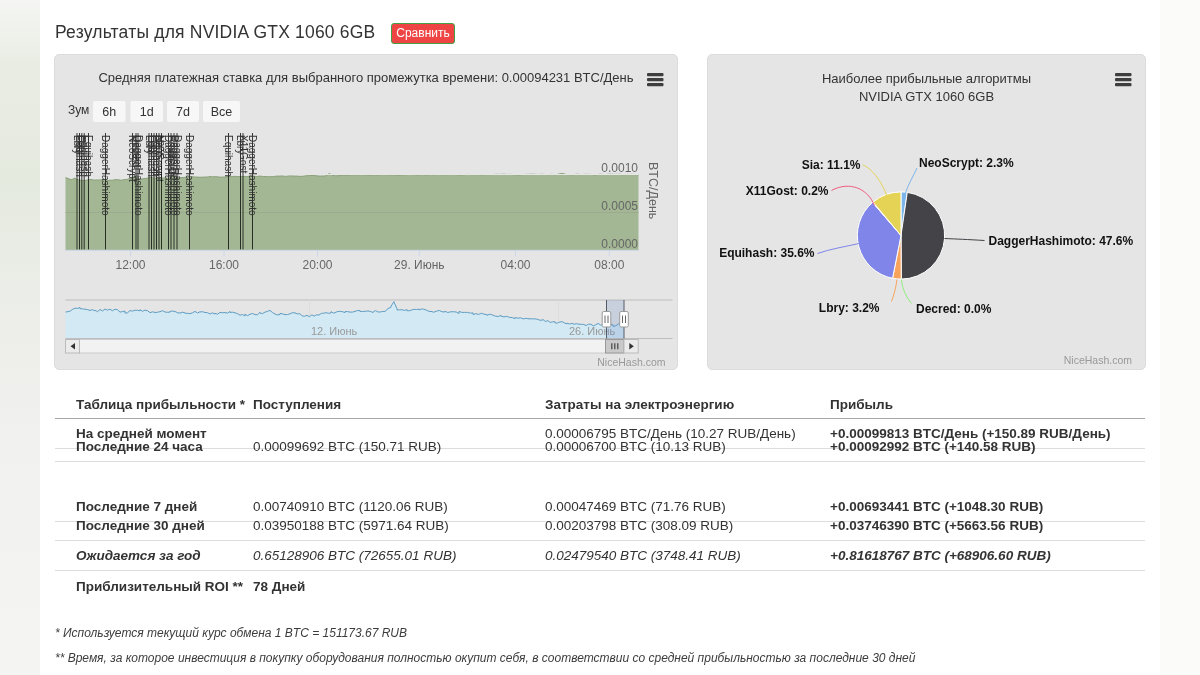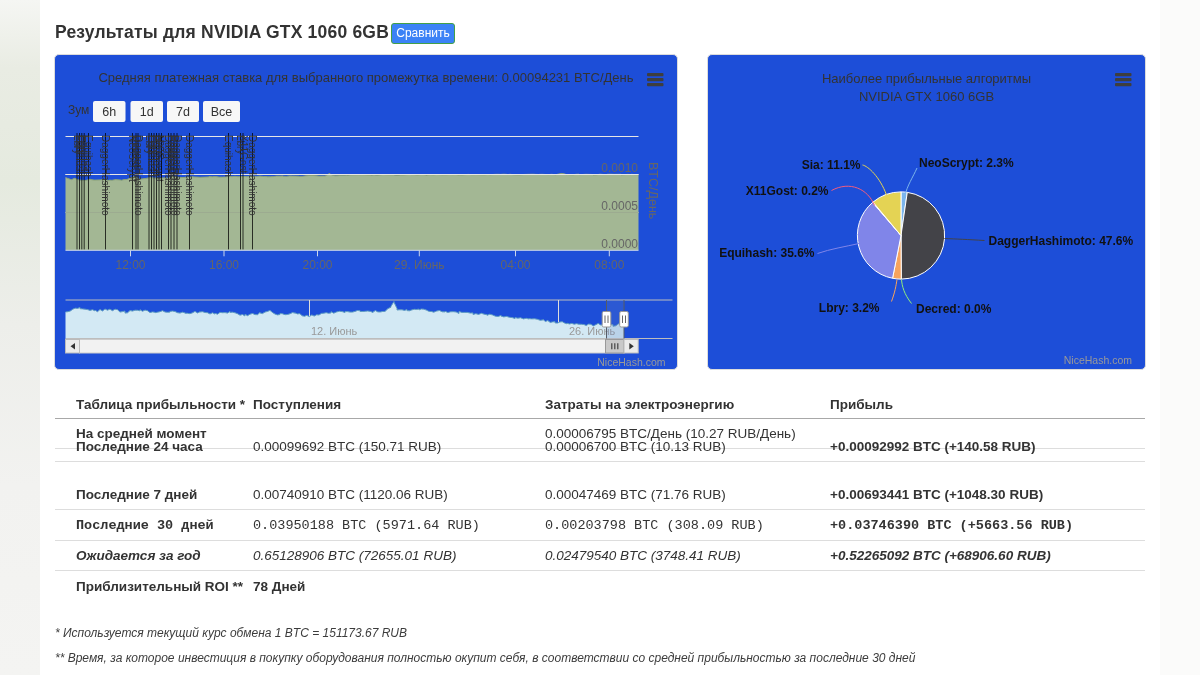--- a/index.html
+++ b/index.html
@@ -1,20 +1,20 @@
 <!DOCTYPE html>
 <html><head><meta charset="utf-8">
 <style>
 html,body{margin:0;padding:0;}
 body{width:1200px;height:675px;position:relative;background:#ffffff;font-family:'Liberation Sans',sans-serif;overflow:hidden;}
 .lstrip{position:absolute;left:0;top:0;width:40px;height:675px;background:linear-gradient(180deg,#f5f6f3 0%,#e9ece3 10%,#e5eadf 27%,#edeeea 48%,#f2f2f0 72%,#f4f4f2 100%);}
 .rstrip{position:absolute;left:1160px;top:0;width:40px;height:675px;background:#fbfbfa;}
-h1{position:absolute;left:55px;top:22px;margin:0;font-size:17.5px;font-weight:bold;color:#333;letter-spacing:0.2px;}
-.cmp{position:absolute;left:391px;top:23px;width:62px;height:19px;background:#3b82f6;border:1px solid #43a047;border-radius:3px;color:#fff;font-size:12px;text-align:center;line-height:19px;}
-.panel{position:absolute;background:#1d4ed8;border:1px solid #dcdcdc;border-radius:5px;text-align:center;}
+h1{position:absolute;left:55px;top:22px;margin:0;font-size:17.5px;font-weight:normal;color:#333;letter-spacing:0.2px;}
+.cmp{position:absolute;left:391px;top:23px;width:62px;height:19px;background:#ef4444;border:1px solid #43a047;border-radius:3px;color:#fff;font-size:12px;text-align:center;line-height:19px;}
+.panel{position:absolute;background:#e5e5e5;border:1px solid #dcdcdc;border-radius:5px;text-align:center;}
 #p1{left:54px;top:54px;width:622px;height:314px;}
 #p2{left:707px;top:54px;width:437px;height:314px;}
 .trow{position:absolute;left:55px;width:1090px;}
 .trow div{position:absolute;top:50%;transform:translateY(-50%);font-size:13.5px;color:#333;white-space:nowrap;}
 .c1{left:3px;margin-left:18px;} .c2{left:198px;} .c3{left:490px;text-align:center;} .c4{left:775px;}
 .hb{font-weight:bold;}
 .gr{font-weight:bold;color:#2c742c;}
 .fn{position:absolute;left:55px;font-size:12px;font-style:italic;color:#3c3c3c;}
 </style></head>
 <body>
@@ -166,42 +166,43 @@
   </div>
 <div class="trow" style="top:390px;height:28px;border-bottom:1px solid #a8a8a8;">
 <div class="c1 hb">Таблица прибыльности *</div>
     <div class="c2 hb">Поступления</div>
     <div class="c3 hb">Затраты на электроэнергию</div>
     <div class="c4 hb">Прибыль</div>
   </div>
 <div class="trow" style="top:418px;height:30px;border-bottom:1px solid #dddddd;">
 <div class="c1 hb">На средней момент</div>
     <div class="c3">0.00006795 BTC/День (10.27 RUB/День)</div>
+    <div class="c4 gr">+0.00099813 BTC/День (+150.89 RUB/День)</div>
   </div>
 <div class="trow" style="top:431px;height:30px;border-bottom:1px solid #dddddd;">
 <div class="c1 hb">Последние 24 часа</div>
     <div class="c2">0.00099692 BTC (150.71 RUB)</div>
     <div class="c3">0.00006700 BTC (10.13 RUB)</div>
     <div class="c4 gr">+0.00092992 BTC (+140.58 RUB)</div>
   </div>
-<div class="trow" style="top:479.0px;height:30px;border-bottom:1px solid #dddddd;">
+<div class="trow" style="top:491px;height:30px;border-bottom:1px solid #dddddd;">
 <div class="c1 hb">Последние 7 дней</div>
     <div class="c2">0.00740910 BTC (1120.06 RUB)</div>
     <div class="c3">0.00047469 BTC (71.76 RUB)</div>
     <div class="c4 gr">+0.00693441 BTC (+1048.30 RUB)</div>
   </div>
-<div class="trow" style="top:509.5px;height:30px;border-bottom:1px solid #dddddd;font-family:Liberation Mono, monospace;">
+<div class="trow" style="top:509.5px;height:30px;border-bottom:1px solid #dddddd;">
 <div class="c1 hb">Последние 30 дней</div>
     <div class="c2">0.03950188 BTC (5971.64 RUB)</div>
     <div class="c3">0.00203798 BTC (308.09 RUB)</div>
     <div class="c4 gr">+0.03746390 BTC (+5663.56 RUB)</div>
   </div>
 <div class="trow" style="top:540.0px;height:30px;border-bottom:1px solid #dddddd;font-style:italic;">
 <div class="c1 hb">Ожидается за год</div>
     <div class="c2">0.65128906 BTC (72655.01 RUB)</div>
     <div class="c3">0.02479540 BTC (3748.41 RUB)</div>
-    <div class="c4 gr">+0.52265092 BTC (+68906.60 RUB)</div>
+    <div class="c4 gr">+0.81618767 BTC (+68906.60 RUB)</div>
   </div>
 <div class="trow" style="top:570.5px;height:30px;">
 <div class="c1 hb">Приблизительный ROI **</div>
     <div class="c2 hb">78 Дней</div>
   </div>
 <div class="fn" style="top:626px;">* Используется текущий курс обмена 1 BTC = 151173.67 RUB</div>
 <div class="fn" style="top:651px;">** Время, за которое инвестиция в покупку оборудования полностью окупит себя, в соответствии со средней прибыльностью за последние 30 дней</div>
 </body></html>

